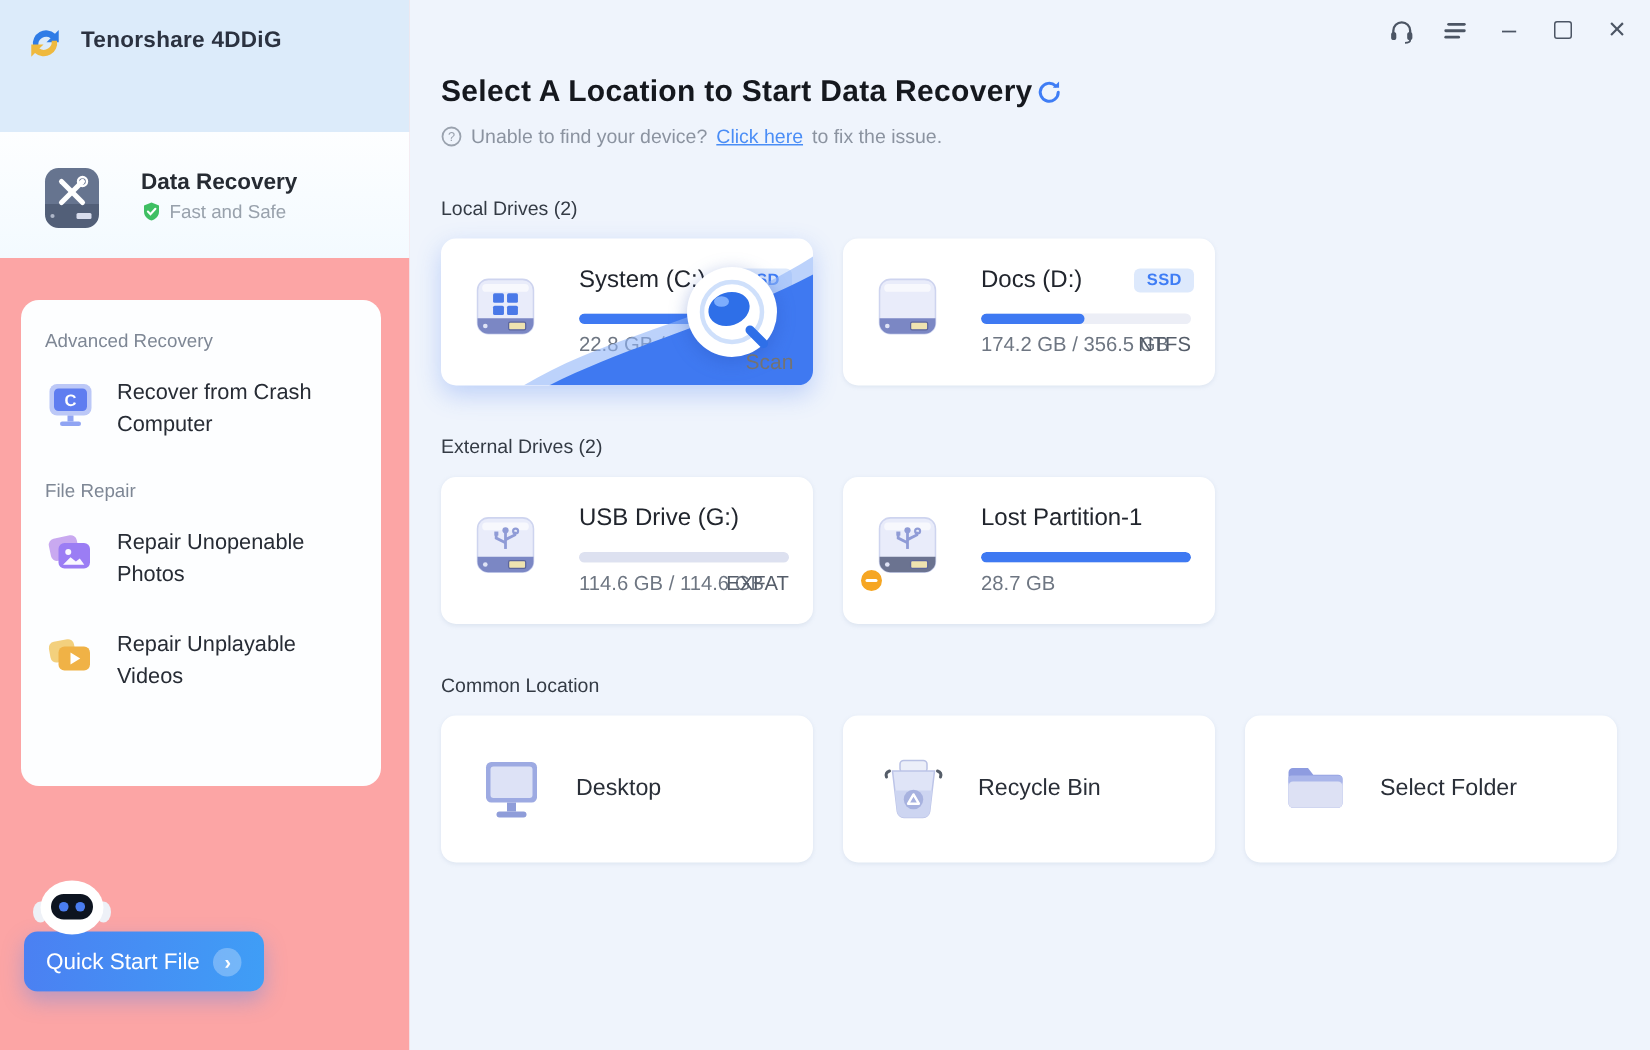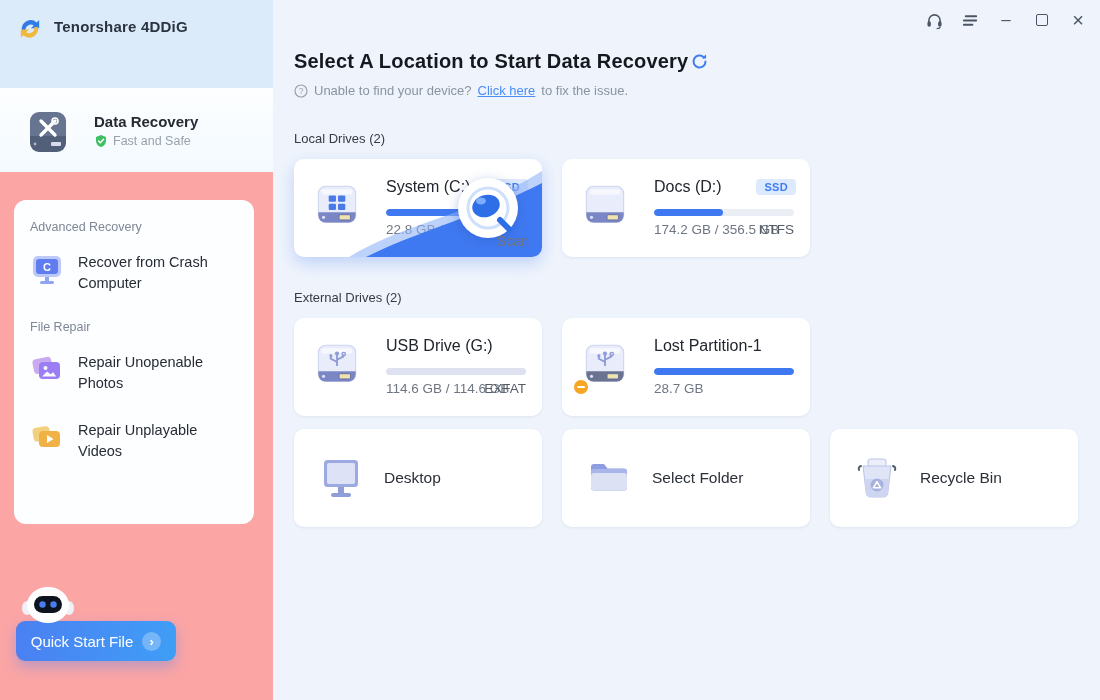--- a/index.html
+++ b/index.html
@@ -300,48 +300,49 @@
             <i></i>
           </span>
         <div class="drive-name">Lost Partition-1</div>
         <div class="bar">
             <div class="fill" style="width: 100%;"></div>
           </div>
         <div class="usage">28.7 GB</div>
       </div>
     </div>
 
+    <div class="section-label">Common Location</div>
     <div class="cards-row">
 
       <div class="card loc-card">
         <svg class="loc-icon" viewBox="0 0 46 46">
           <rect x="6" y="5" width="34" height="27" rx="3.5" fill="#9daae2"></rect>
           <rect x="9" y="8" width="28" height="21" rx="2" fill="#dde2f6"></rect>
           <rect x="20" y="32" width="6" height="6" fill="#8f9dd9"></rect>
           <rect x="13" y="38" width="20" height="4" rx="2" fill="#8f9dd9"></rect>
         </svg>
         <div class="loc-label">Desktop</div>
-      </div>
-
-      <div class="card loc-card">
-        <svg class="loc-icon" viewBox="0 0 46 46">
-          <path d="M5 12a3 3 0 0 1 3-3h10l3.5 4.5H38a3 3 0 0 1 3 3v16a3 3 0 0 1-3 3H8a3 3 0 0 1-3-3z" fill="#8e9ce0"></path>
-          <rect x="5" y="14" width="36" height="6" rx="2" fill="#aab6ea"></rect>
-          <rect x="5" y="18" width="36" height="17.5" rx="3" fill="#dde1f4"></rect>
-        </svg>
-        <div class="loc-label">Select Folder</div>
       </div>
 
       <div class="card loc-card">
         <svg class="loc-icon" viewBox="0 0 46 46">
           <rect x="14" y="4" width="18" height="8" rx="2.5" fill="#eceff9" stroke="#b9c1e4"></rect>
           <path d="M7 11q-3 1-2 4" stroke="#555d69" stroke-width="2" fill="none" stroke-linecap="round"></path>
           <path d="M39 11q3 1 2 4" stroke="#555d69" stroke-width="2" fill="none" stroke-linecap="round"></path>
           <path d="M9 11h28l-3.2 27a4.5 4.5 0 0 1-4.5 4H16.7a4.5 4.5 0 0 1-4.5-4z" fill="#dfe4f7" stroke="#bcc4e8"></path>
           <path d="M10.5 24h25l-1.6 14a4.5 4.5 0 0 1-4.6 4H16.7a4.5 4.5 0 0 1-4.6-4z" fill="#cdd5f1"></path>
           <circle cx="23" cy="30" r="6.5" fill="#a7b2df"></circle>
           <path d="M23 26.6l3.6 6.2h-7.2z" fill="none" stroke="#fff" stroke-width="1.6" stroke-linejoin="round"></path>
         </svg>
         <div class="loc-label">Recycle Bin</div>
       </div>
+
+      <div class="card loc-card">
+        <svg class="loc-icon" viewBox="0 0 46 46">
+          <path d="M5 12a3 3 0 0 1 3-3h10l3.5 4.5H38a3 3 0 0 1 3 3v16a3 3 0 0 1-3 3H8a3 3 0 0 1-3-3z" fill="#8e9ce0"></path>
+          <rect x="5" y="14" width="36" height="6" rx="2" fill="#aab6ea"></rect>
+          <rect x="5" y="18" width="36" height="17.5" rx="3" fill="#dde1f4"></rect>
+        </svg>
+        <div class="loc-label">Select Folder</div>
+      </div>
     </div>
   </div>
 </div>
 
 </body></html>

